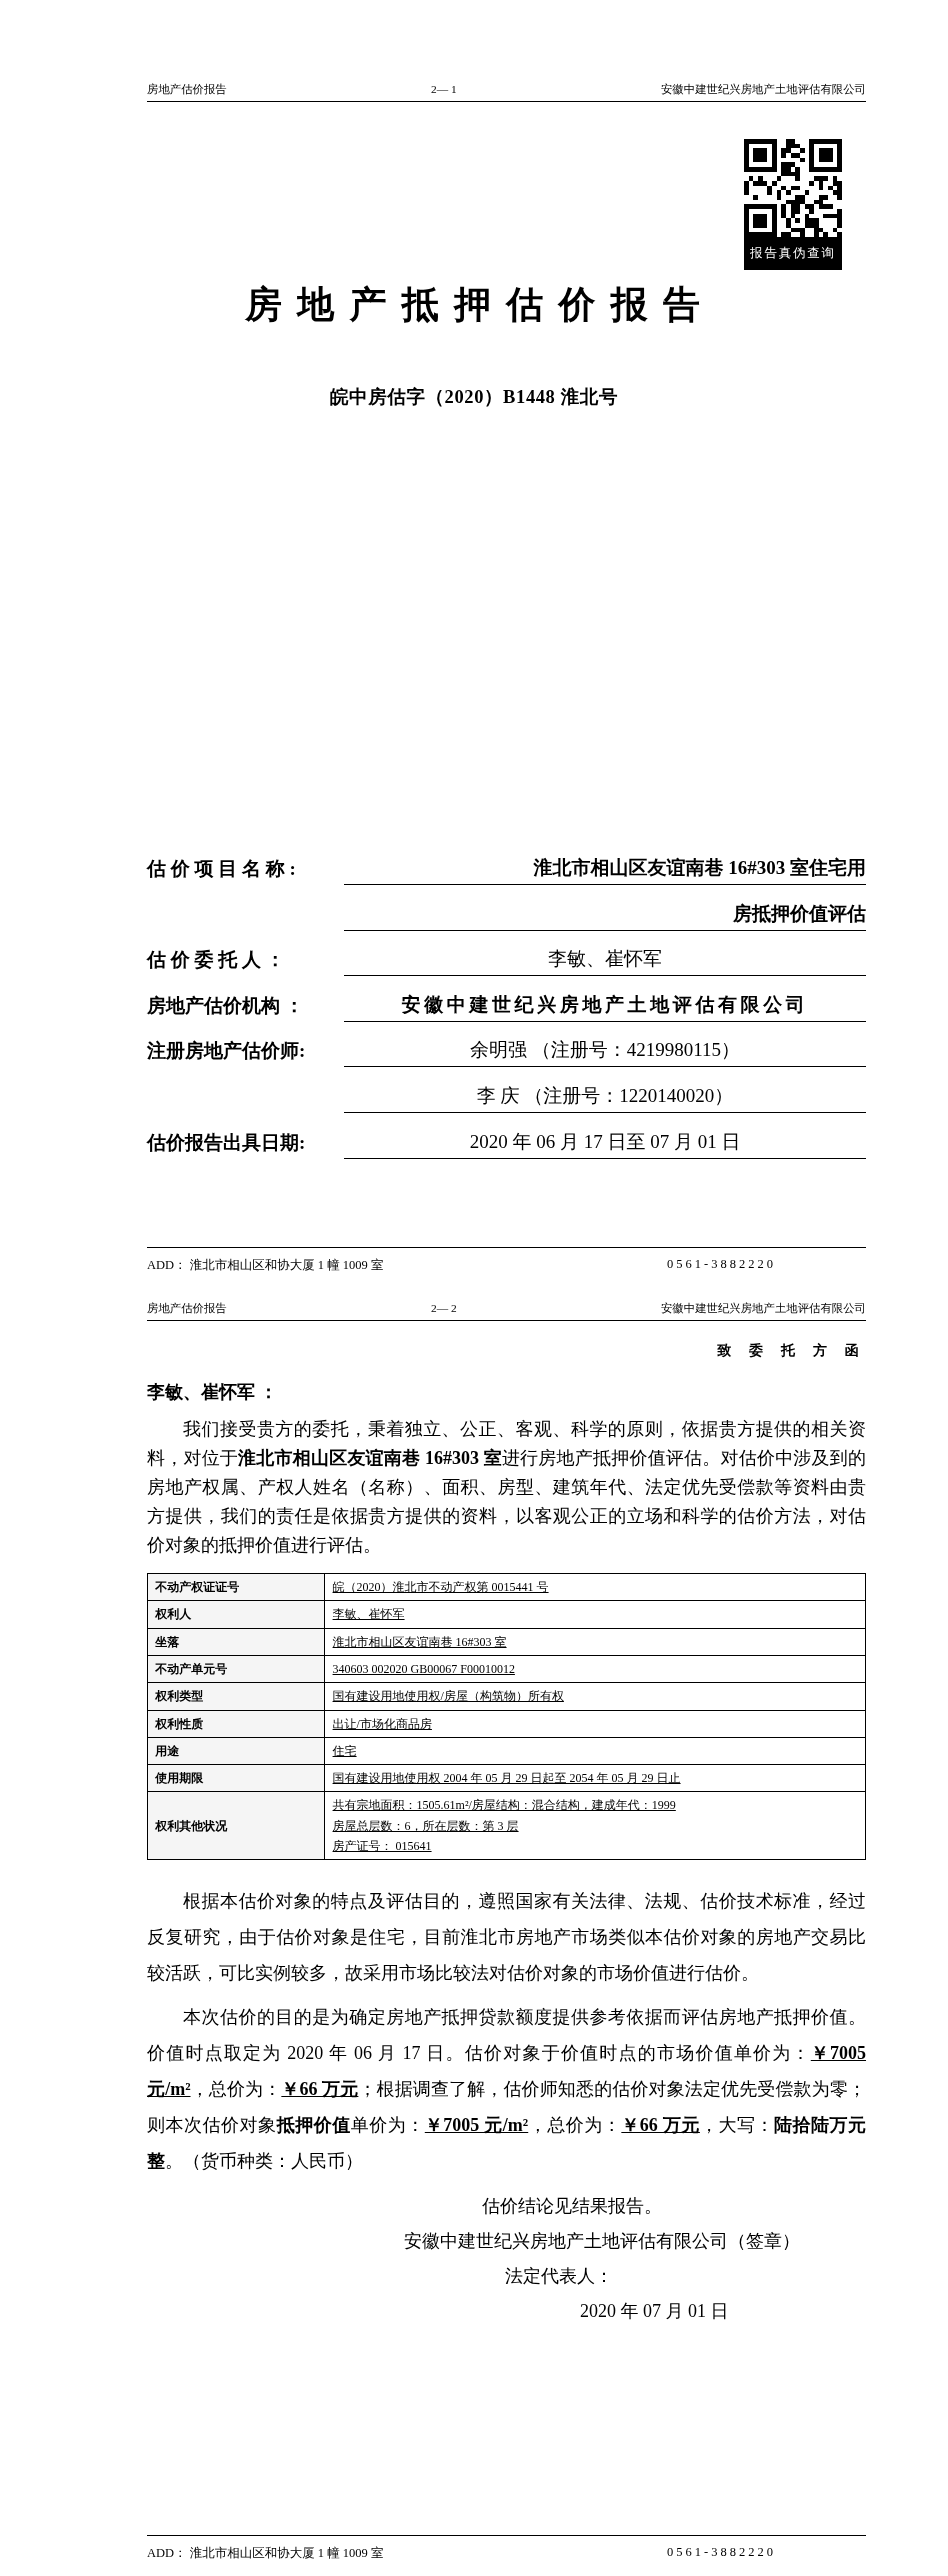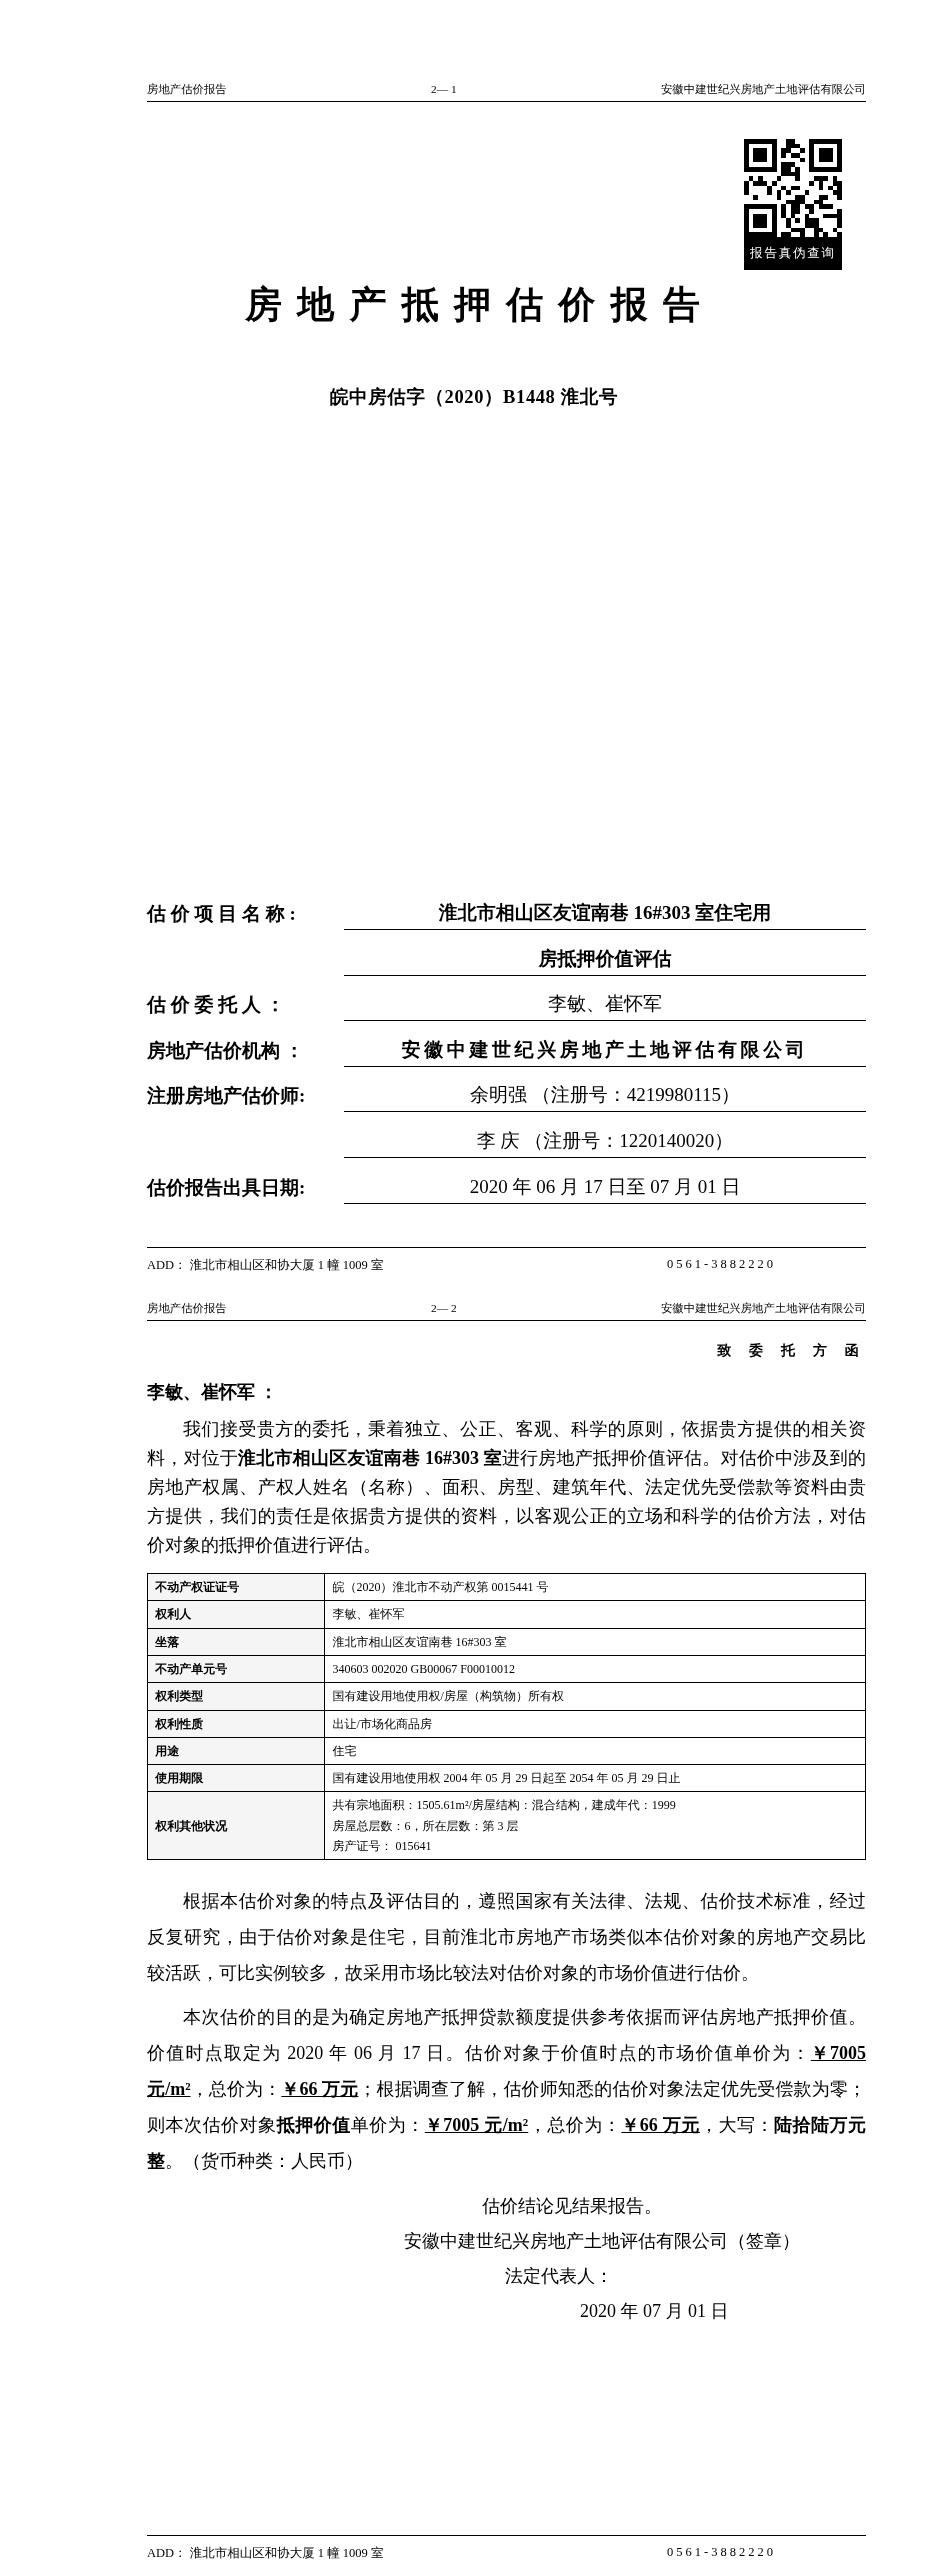--- a/index.html
+++ b/index.html
@@ -23,44 +23,44 @@
   .qr-block{position:absolute;top:139px;left:744px;width:98px;}
   .qr-svg{display:block;width:98px;height:98px;background:#fff;}
   .qr-caption{background:#000;color:#fff;font-size:12.5px;text-align:center;padding:7.8px 0;
               letter-spacing:1.8px;font-family:"Liberation Sans","DejaVu Sans",sans-serif;}
 
   
   .main-title{position:absolute;top:280px;left:0;width:100%;margin:0;text-align:center;
               font-size:37px;font-weight:bold;letter-spacing:3px;}
   .report-no{position:absolute;top:384px;left:0;width:100%;text-align:center;
              font-size:18.5px;font-weight:bold;letter-spacing:0.6px;}
-  .form{position:absolute;top:891px;left:147px;width:719px;font-family:Liberation Serif, serif;}
+  .form{position:absolute;top:846px;left:147px;width:719px;font-family:Liberation Serif, serif;}
   .form-row{display:flex;align-items:flex-end;height:39px;margin-bottom:6.6px;}
   .form-label{flex:0 0 197px;font-size:19px;font-weight:bold;white-space:nowrap;padding-bottom:3px;}
   .form-value{flex:1;font-size:19px;border-bottom:1.2px solid #000;padding-bottom:3px;
               text-align:center;white-space:nowrap;}
-  .form-value.left{text-align:center;}
+  .form-value.left{text-align:right;}
   .form-value.bold{font-weight:bold;}
   .form-value.spread{letter-spacing:3.6px;}
 
   
   .content2{position:absolute;top:42px;left:147px;width:719px;}
   .letter-title{margin:12px 0 20.3px;text-align:right;font-size:14px;font-weight:bold;letter-spacing:7.2px;}
   .salutation{font-size:18px;font-weight:bold;margin-bottom:10.8px;}
   .para{font-size:18px;text-align:justify;text-indent:2em;margin:0;}
   .lh-tight{line-height:29px;}
   .lh-wide{line-height:36px;}
   .para+.para{margin-top:7.2px;}
   .seg-b{font-weight:bold;}
   .seg-u{text-decoration:underline;}
 
   .cert-table{width:100%;border-collapse:collapse;margin:13px 0 23px;}
   .cert-table td{border:0.6px solid #000;font-size:12px;line-height:20.3px;padding:3px 7.2px;vertical-align:middle;}
   .cert-table td.lbl{width:162px;font-weight:bold;background:#f5f5f5;}
-  .cert-table td.val{white-space:pre-line;}
+  .cert-table td.val{white-space:pre-line;text-decoration:underline;}
 
   .sig-line{font-size:18px;line-height:35px;}
   .conclusion{padding-left:335px;margin-top:10.8px;}
   .company{text-align:right;padding-right:66px;}
   .legal{padding-left:358px;}
   .date{padding-left:433px;}
 </style>
 </head>
 <body>
 

